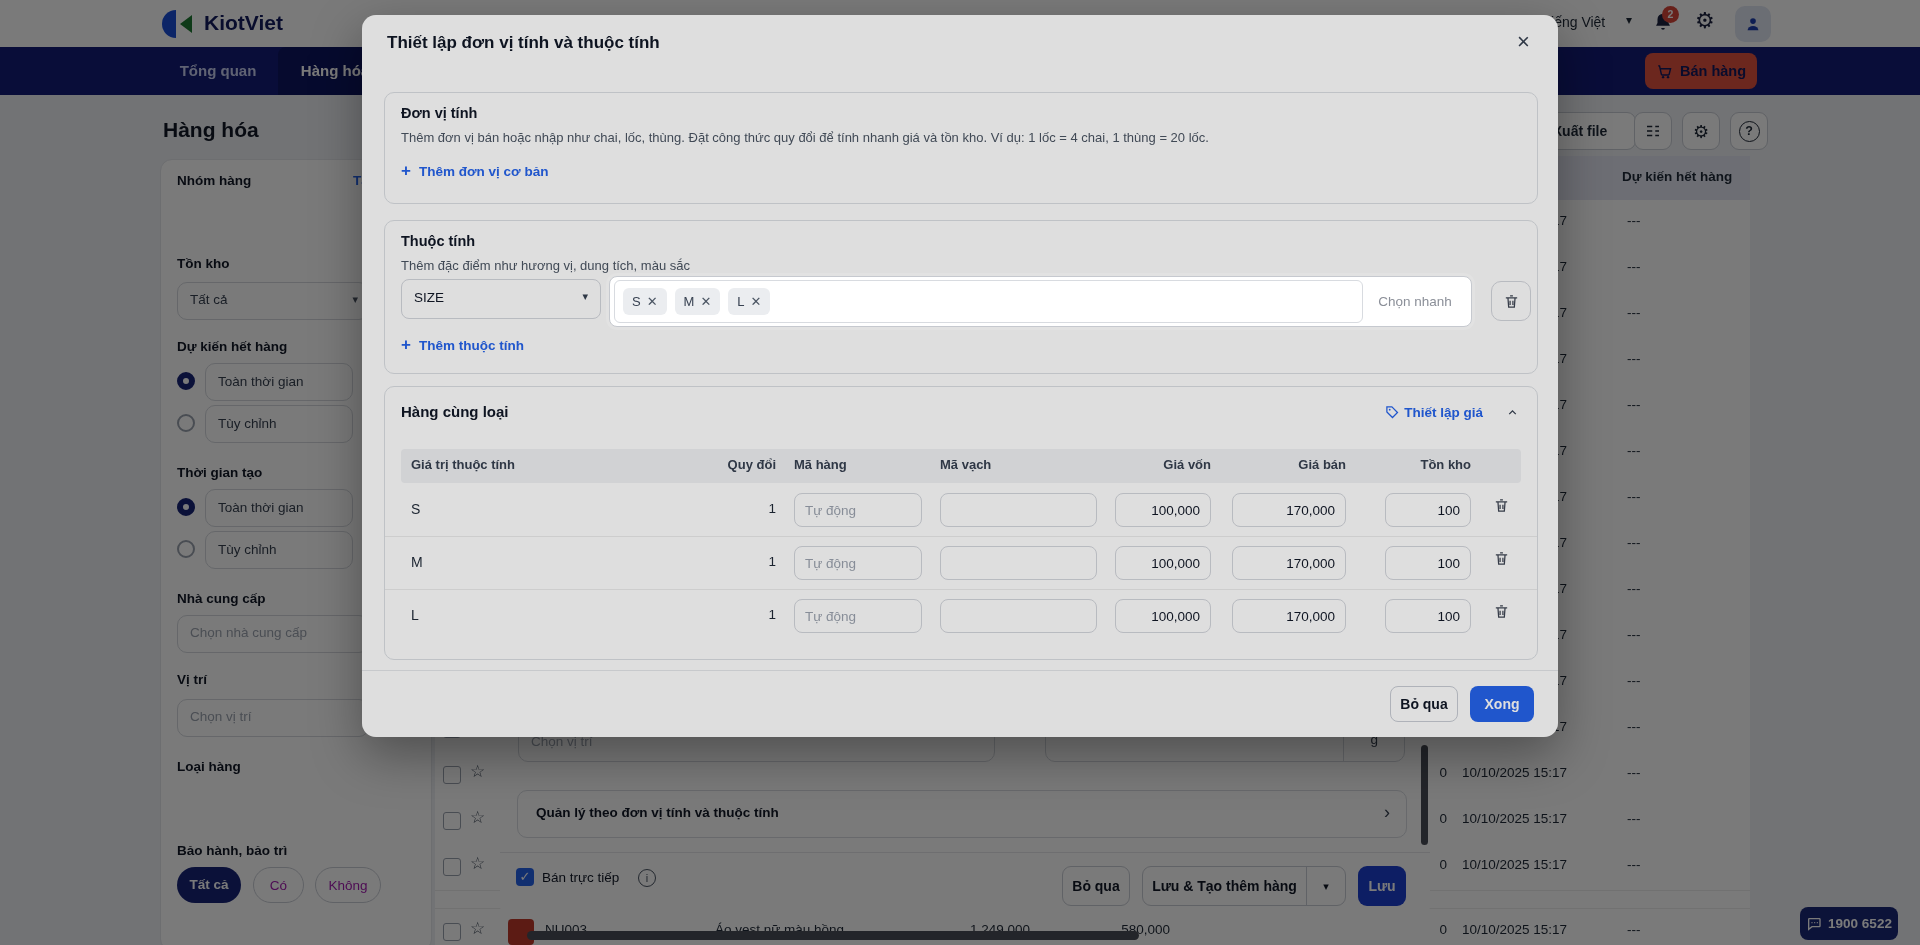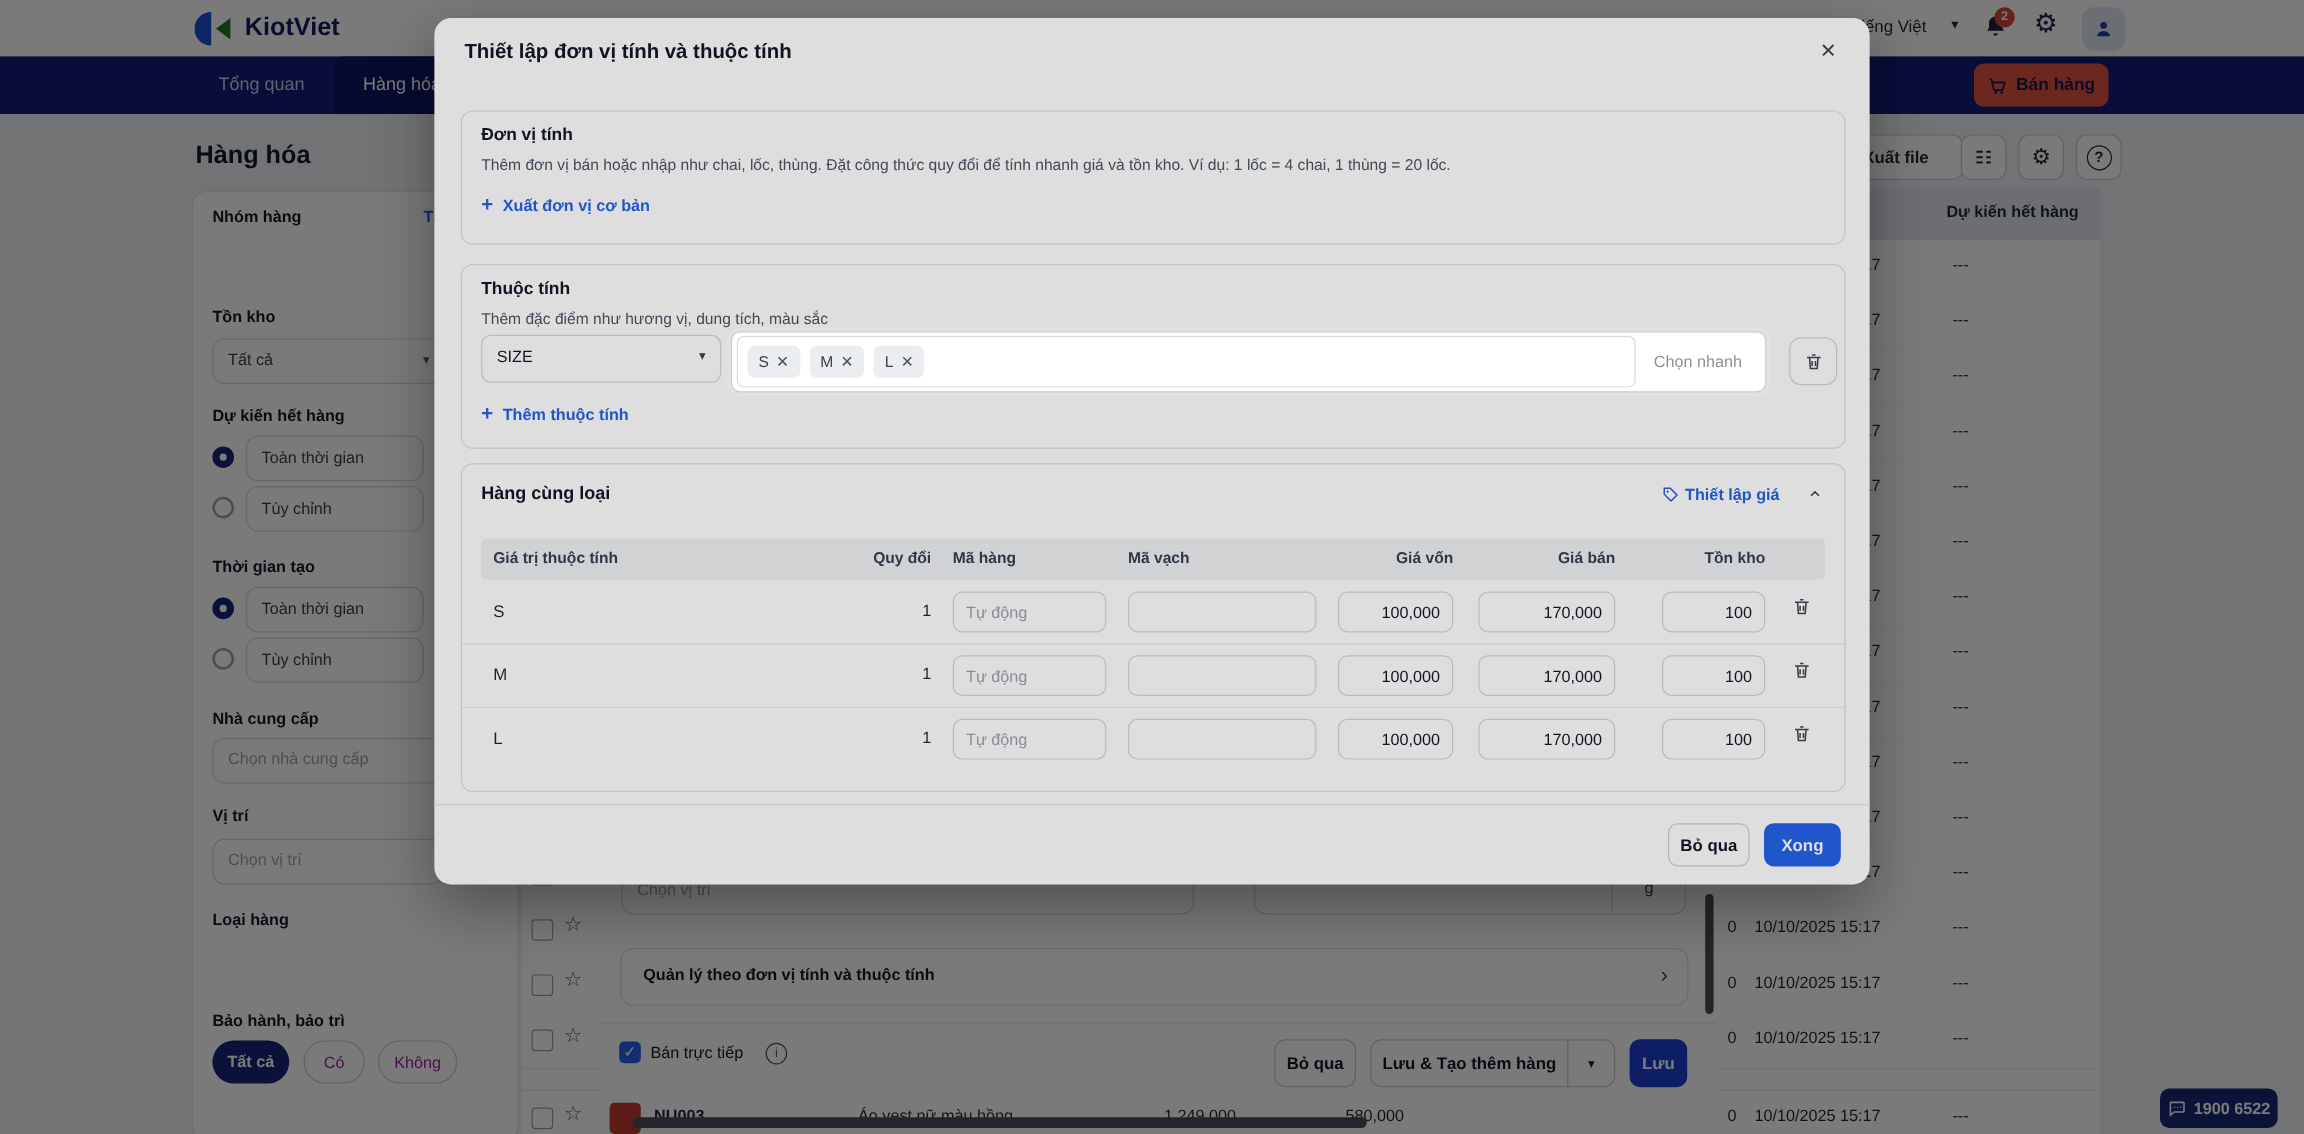--- a/index.html
+++ b/index.html
@@ -3,21 +3,21 @@
 <meta charset="utf-8">
 <style>
   html,body{margin:0;padding:0}
   body{width:1920px;height:945px;overflow:hidden;position:relative;background:#eef0f4;
        font-family:"Liberation Sans","DejaVu Sans",sans-serif;color:#1f2937}
   .abs{position:absolute}
   .ico{font-family:"DejaVu Sans",sans-serif}
   
   .topbar{position:absolute;left:0;top:0;width:1920px;height:47px;background:#ffffff}
   .navbar{position:absolute;left:0;top:47px;width:1920px;height:48px;background:#141d78}
-  .tab{position:absolute;top:0;height:48px;line-height:48px;color:#c7cdf0;font-weight:normal;font-size:15px;text-align:center}
+  .tab{position:absolute;top:0;height:48px;line-height:48px;color:#c7cdf0;font-weight:bold;font-size:15px;text-align:center}
   .tab.active{background:#0d1560;border-radius:8px 8px 0 0;color:#ffffff}
   .sellbtn{position:absolute;left:1645px;top:53px;width:112px;height:36px;background:#e2523f;border-radius:8px;
            display:flex;align-items:center;justify-content:center;gap:7px;color:#13195c;font-weight:bold;font-size:14.5px}
   
   .sidecard{position:absolute;left:160px;top:159px;width:270px;height:790px;background:#fff;border:1px solid #e3e5ea;border-radius:12px}
   .flabel{position:absolute;left:16px;font-size:13.5px;font-weight:bold;color:#111827}
   .finput{position:absolute;left:16px;width:166px;height:36px;border:1px solid #d5d8de;border-radius:10px;background:#fff;
           font-size:13.5px;color:#9ca3af;line-height:34px;padding:0 12px;box-sizing:content-box}
   .radio{position:absolute;left:16px;width:18px;height:18px;border-radius:50%;background:#fff;border:2px solid #9aa1ad;box-sizing:border-box}
   .radio.sel{border:6px solid #182578}
@@ -272,21 +272,21 @@
         <span class="cell cstock">0</span>
         <span class="cell ccreated">10/10/2025 15:17</span>
         <span class="cell cforecast">---</span>
       </div>
     </div>
 
   <div class="prow" style="top:752px;border-top:1px solid #ececec">
     <span class="cb"></span>
     <span class="star">☆</span>
     <span class="abs" style="left:73px;top:10px;width:26px;height:26px;border-radius:4px;background:#c0392b"></span>
-    <span class="cell" style="left:110px;font-weight:bold">NU003</span>
+    <span class="cell" style="left:110px;font-weight:normal">NU003</span>
     <span class="cell" style="left:280px">Áo vest nữ màu hồng</span>
     <span class="cell" style="left:495px;width:100px;text-align:right">1,249,000</span>
     <span class="cell" style="left:635px;width:100px;text-align:right">580,000</span>
     <span class="cell cstock">0</span>
     <span class="cell ccreated">10/10/2025 15:17</span>
     <span class="cell cforecast">---</span>
   </div>
 </div>
 
 <div class="formmodal">
@@ -332,21 +332,21 @@
 
 <div class="modal">
   <span class="abs" style="left:25px;top:18px;font-size:17px;font-weight:bold;color:#111827">Thiết lập đơn vị tính và thuộc tính</span>
   <span class="abs" style="left:1155px;top:14px;font-size:22px;color:#374151;cursor:pointer">×</span>
 
   <div class="mcard" style="top:77px;height:110px">
     <span class="mctitle">Đơn vị tính</span>
     <span class="mcdesc">Thêm đơn vị bán hoặc nhập như chai, lốc, thùng. Đặt công thức quy đổi để tính nhanh giá và tồn kho. Ví dụ: 1 lốc = 4 chai, 1 thùng = 20 lốc.</span>
     <span class="addlink" style="top:68px">
       <span style="font-size:17px;font-weight:bold">+</span>
-      <span>Xuất đơn vị cơ bản</span>
+      <span>Thêm đơn vị cơ bản</span>
     </span>
   </div>
 
   <div class="mcard" style="top:205px;height:152px">
     <span class="mctitle">Thuộc tính</span>
     <span class="mcdesc">Thêm đặc điểm như hương vị, dung tích, màu sắc</span>
     <div class="vinput" style="left:16px;top:58px;width:200px;height:40px">
       <span class="abs" style="left:12px;top:10px;font-size:13.5px;color:#111827">SIZE</span>
       <span class="abs ico" style="right:12px;top:10px;font-size:11px;color:#374151">▾</span>
     </div>

